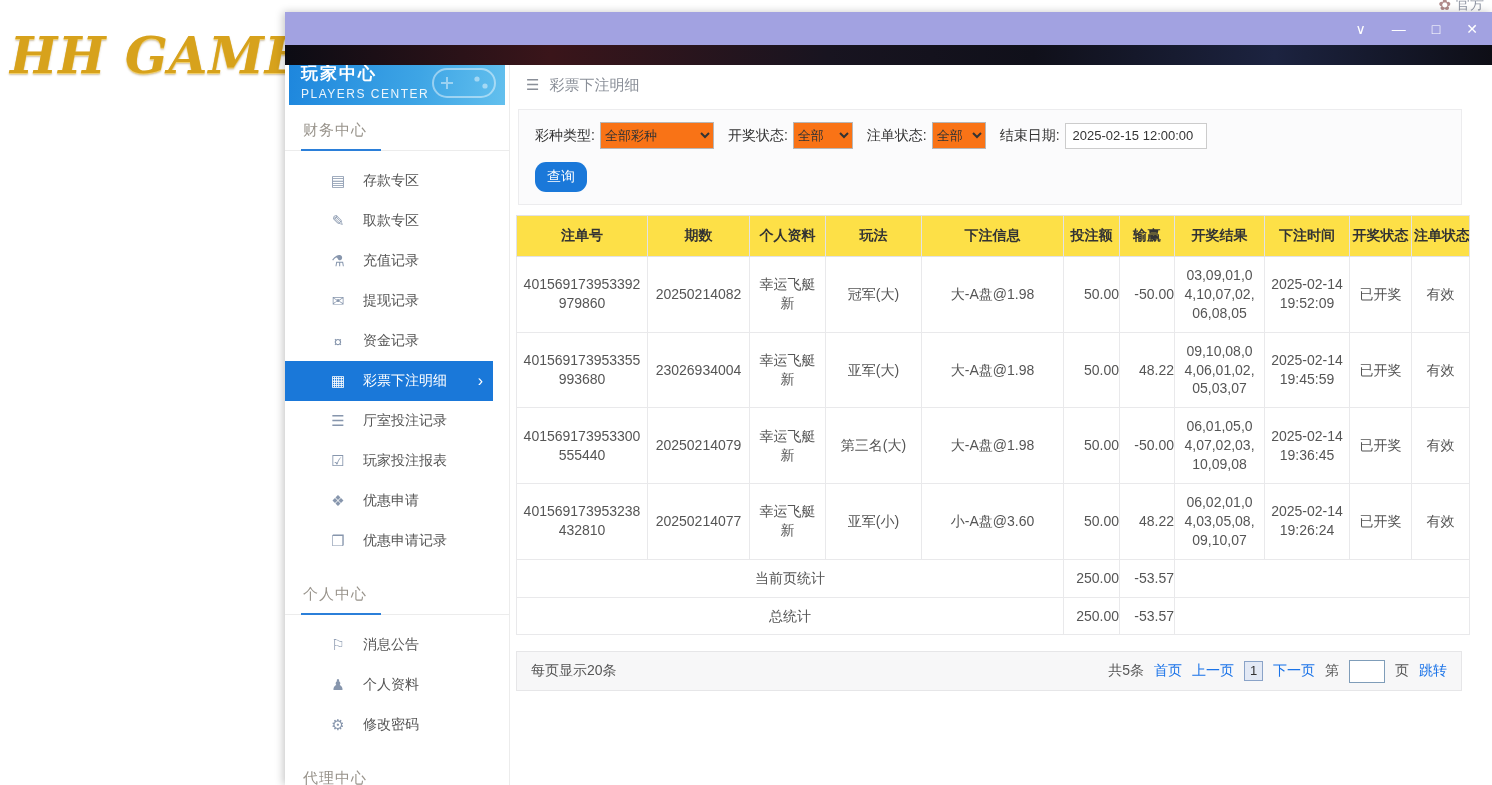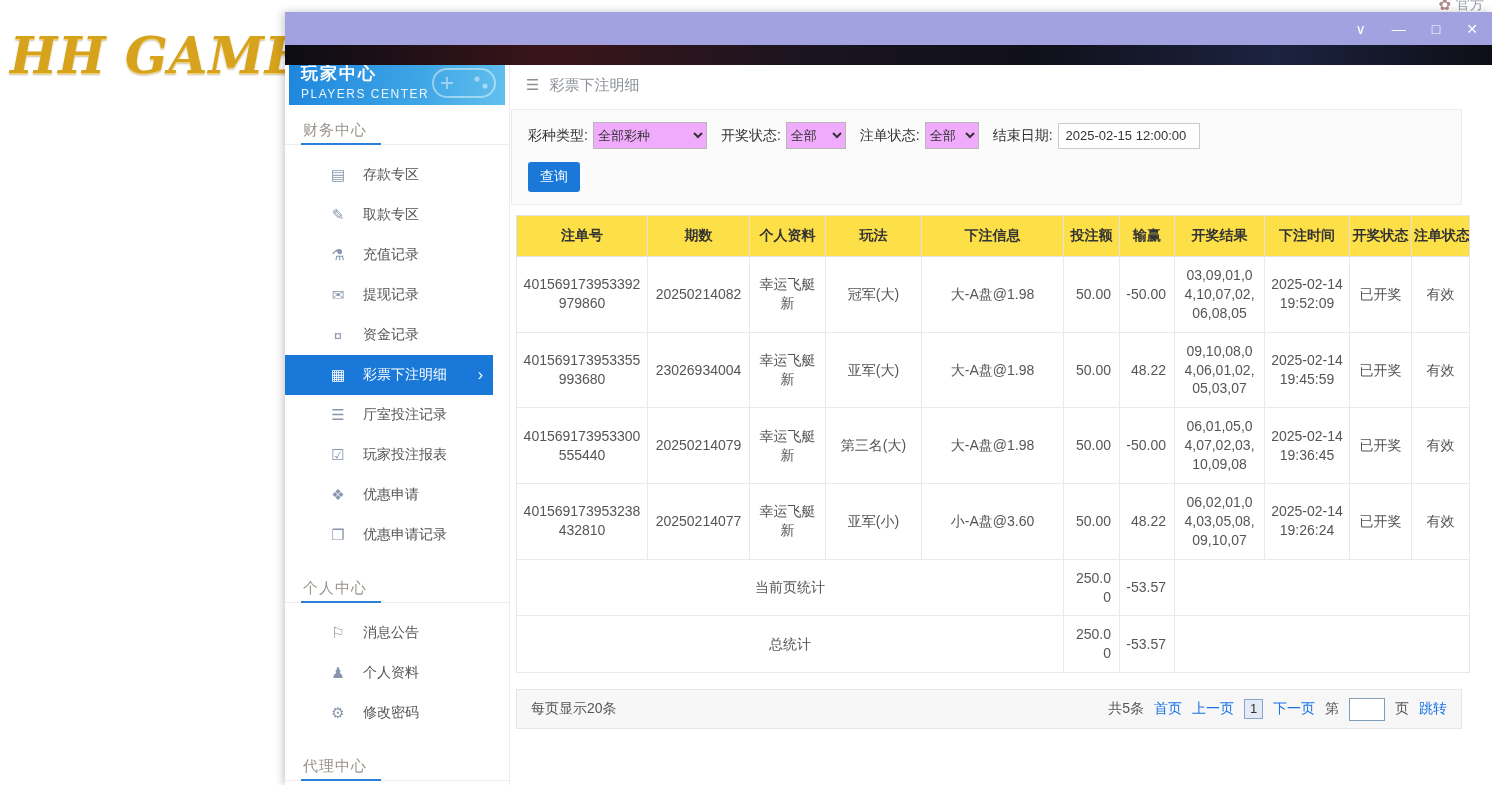--- a/index.html
+++ b/index.html
@@ -46,67 +46,67 @@
     margin:-10px 4px 0 4px; height:50px; position:relative; overflow:hidden;
     background: linear-gradient(100deg, #1d86dd 0%, #3ea5e5 60%, #63c0ee 100%);
     color:#fff; padding:7px 12px;
   }
   .sidebar-header .sh-title { font-size:17px; font-weight:bold; letter-spacing:2px; }
   .sidebar-header .sh-sub { font-size:12px; letter-spacing:1.5px; opacity:.9; margin-top:2px; }
   .sidebar-header svg { position:absolute; right:2px; top:2px; opacity:.45; }
   .sec-head { padding:16px 0 0 16px; border-bottom:1px solid #ececec; margin-bottom:10px; }
   .sec-head span {
     display:inline-block; color:#98938b; font-size:15px; letter-spacing:1px;
-    padding:0 14px 3px 2px; border-bottom:2px solid #2b7fd9; margin-bottom:-1px;
+    padding:0 14px 9px 2px; border-bottom:2px solid #2b7fd9; margin-bottom:-1px;
   }
   .menu-list { margin-bottom:8px; }
   .menu-item {
     position:relative; height:40px; display:flex; align-items:center;
     padding-left:44px; gap:16px; font-size:14px; color:#555;
     cursor:pointer; margin-right:16px;
   }
   .mi-icon { color:#8796ad; font-size:15px; width:18px; text-align:center; }
   .menu-item.active { background:#1a78d9; color:#fff; }
   .menu-item.active .mi-icon { color:#fff; }
   .mi-chev { position:absolute; right:10px; font-size:16px; color:#fff; }
 
   
   .main { flex:1; min-width:0; display:flex; flex-direction:column; background:#fff; overflow:hidden; }
   .toolbar { height:40px; flex:0 0 40px; display:flex; align-items:center; gap:10px; padding:0 16px; color:#8a8f98; }
   .toolbar .menu-glyph { font-size:15px; }
   .toolbar .page-title { font-size:15px; }
 
   .filters {
-    margin:4px 30px 10px 1px; border:1px solid #ececee; background:#fbfbfc;
+    margin:4px 30px 10px 8px; border:1px solid #ececee; background:#fbfbfc;
     padding:12px 16px;
   }
   .filter-row { display:flex; align-items:center; gap:14px; flex-wrap:wrap; font-size:14px; color:#333; }
   .fgroup { display:flex; align-items:center; gap:5px; }
-  select { height:27px; border:1px solid #b7b7b7; background:#f0abfc; font-size:13px; color:#333; font-family:inherit; }
+  select { height:27px; border:1px solid #b7b7b7; background:#f97316; font-size:13px; color:#333; font-family:inherit; }
   .sel-lottery { width:114px; }
   .sel-draw { width:60px; }
   .sel-bet { width:54px; }
   .date-input { height:26px; width:142px; border:1px solid #ccc; padding:0 7px; font-size:13px; color:#333; font-family:inherit; }
   .search-btn {
     margin-top:13px; display:inline-block; background:#1a78d9; color:#fff;
-    border:none; border-radius:3px; width:52px; height:30px; font-size:14px;
+    border:none; border-radius:11px; width:52px; height:30px; font-size:14px;
     font-family:inherit; cursor:pointer;
   }
 
   .table-wrap { margin:0 30px 0 6px; }
   table { width:100%; border-collapse:collapse; table-layout:fixed; font-size:14px; color:#555; }
   th {
     background:#fde047; border:1px solid #e2e2e5; padding:11px 2px;
     font-weight:bold; color:#333; font-size:14px; white-space:nowrap; overflow:hidden;
   }
   td {
     border:1px solid #e9e9eb; padding:9px 6px; text-align:center;
     word-break:break-all; line-height:1.35; background:#fff;
   }
-  td.num { text-align:right; padding-right:8px; }
+  td.num { text-align:right; padding-right:0; }
 
   .pager {
     margin:16px 30px 0 6px; border:1px solid #e6e6e8; background:#f7f7f8;
     height:40px; display:flex; align-items:center; justify-content:space-between;
     padding:0 14px; font-size:14px; color:#555;
   }
   .pager-right { display:flex; align-items:center; gap:10px; }
   .plink { color:#1a73e8; cursor:pointer; }
   .pcur {
     min-width:19px; height:20px; line-height:18px; text-align:center; padding:0 3px;

